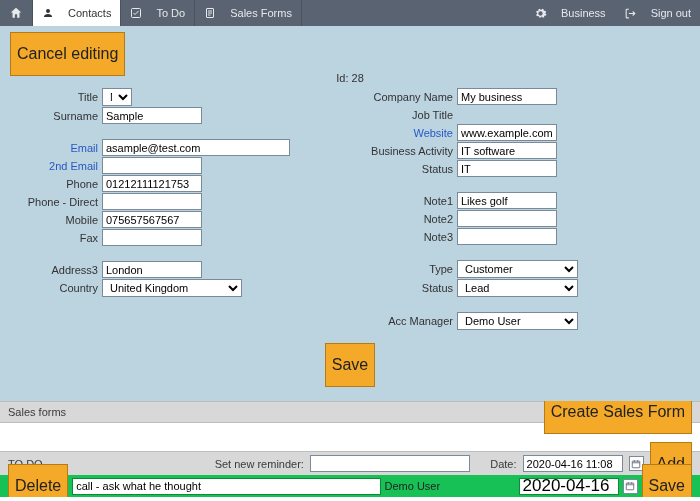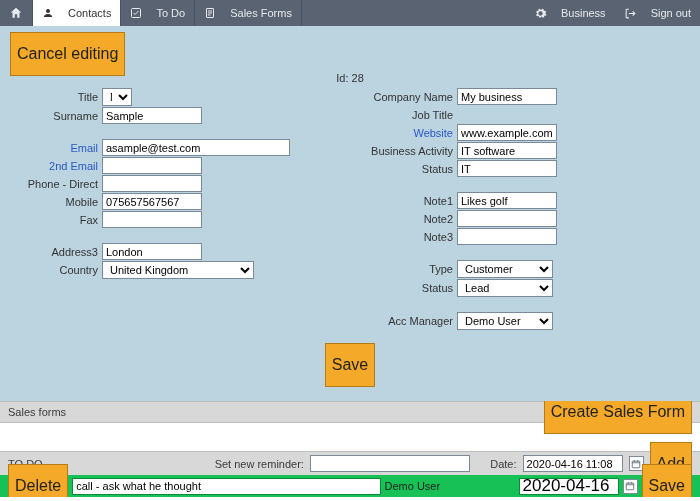--- a/index.html
+++ b/index.html
@@ -71,22 +71,22 @@
     font-family: inherit;
     font-size: 11px;
     height: 17px;
     border: 1px solid #7a8a99;
     background: #fff;
     padding: 0 3px;
   }
   .fld input[type=text] { width: 100px; }
   .fld input.w180 { width: 188px; }
   .fld select.sel-sm { width: 30px; height: 18px; }
-  .fld select.sel-md { width: 96px; height: 18px; }
-  .fld select.sel-lg { width: 152px; height: 18px; }
+  .fld select.sel-md { width: 121px; height: 18px; }
+  .fld select.sel-lg { width: 140px; height: 18px; }
 
   .gap { height: 14px; }
   .save-row { text-align: center; margin-top: 12px; }
 
   
   .bar {
     background: #d8d8d8;
     border-top: 1px solid #bdbdbd;
     border-bottom: 1px solid #bdbdbd;
     display: flex;
@@ -212,20 +212,24 @@
         <input type="text" value="Sample" style="">
       </div>
       <div class="gap"></div>
       <div class="fld">
         <span class="lbl link">Email</span>
         <input type="text" class="w180" value="asample@test.com" style="">
       </div>
       <div class="fld">
         <span class="lbl link">2nd Email</span>
         <input type="text" value="" style="">
+      </div>
+      <div class="fld">
+        <span class="lbl">Phone</span>
+        <input type="text" value="01212111121753" style="">
       </div>
       <div class="fld">
         <span class="lbl">Phone - Direct</span>
         <input type="text" value="" style="">
       </div>
       <div class="fld">
         <span class="lbl">Mobile</span>
         <input type="text" value="075657567567" style="">
       </div>
       <div class="fld">

